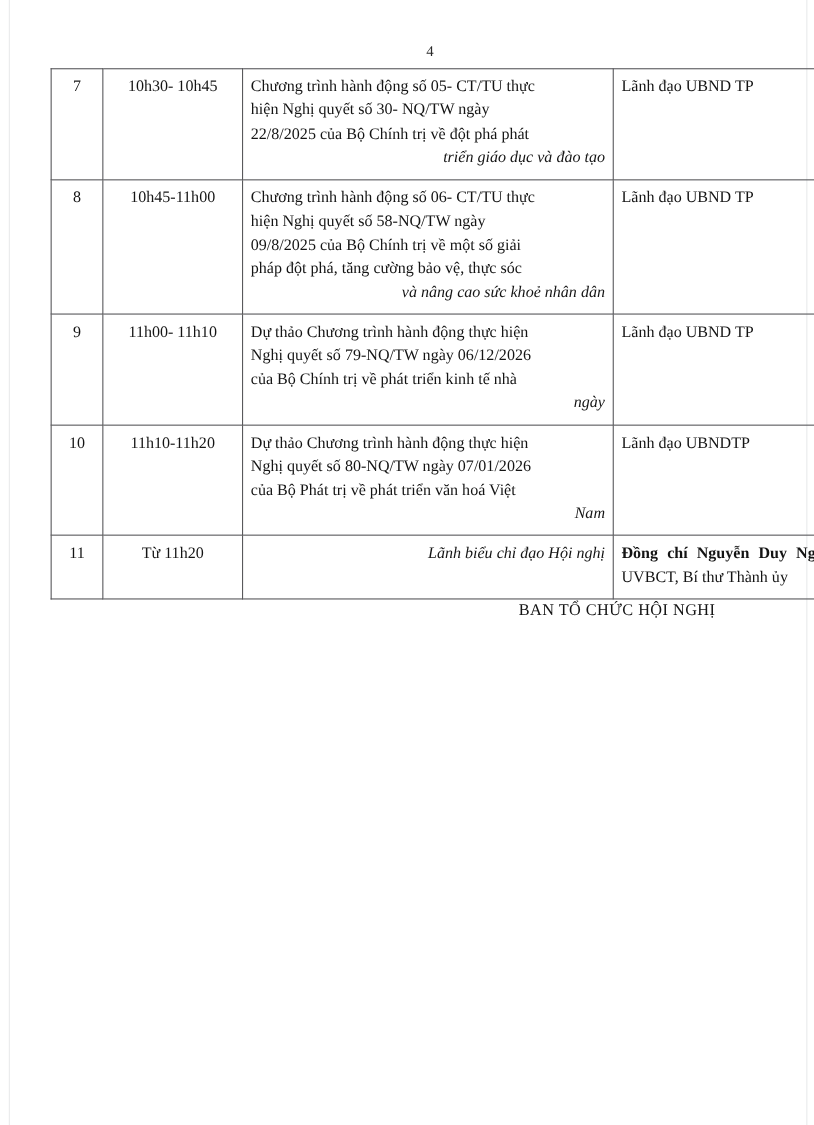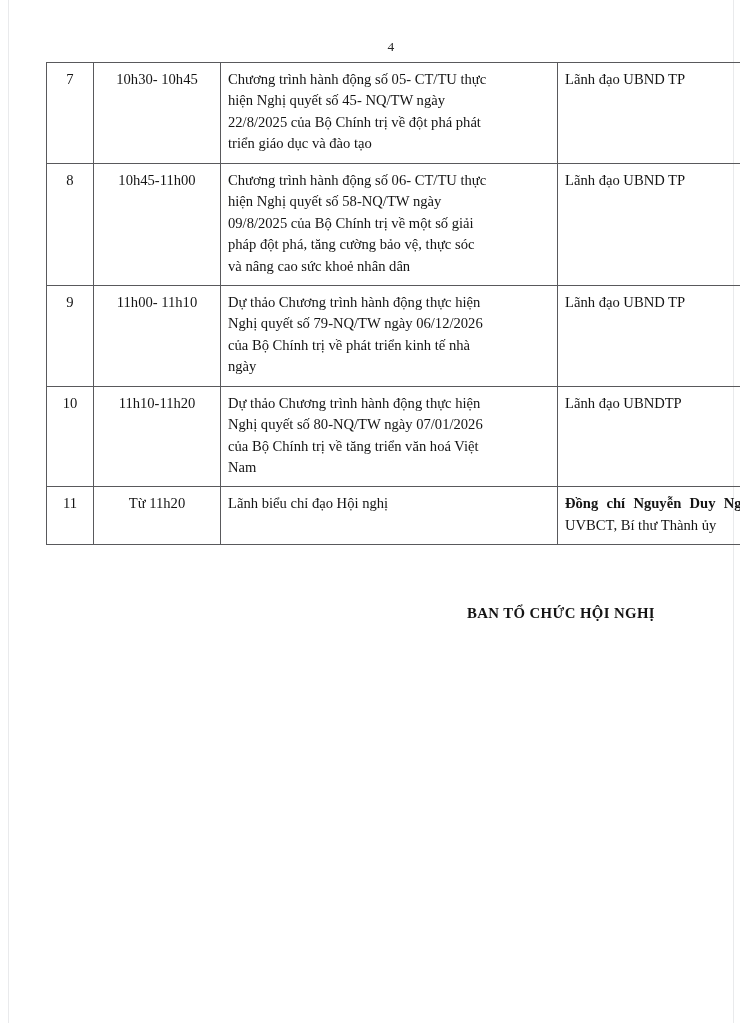--- a/index.html
+++ b/index.html
@@ -72,35 +72,35 @@
   .col-desc { width: 322px; text-align: justify; text-justify: inter-word; }
   .col-who  { width: 194px; text-align: left; }
 
   .col-no   { padding-left: 2px; padding-right: 2px; }
   .col-time { padding-left: 7px; }
   .col-desc { padding-left: 9px; padding-right: 8px; }
   .col-who  { padding-left: 9px; padding-right: 6px; }
 
   
   .col-desc .ln-last,
-  .col-who  .ln-last { text-align: left; }
+  .col-who  .ln-last { text-align: right; font-style: italic; }
 
   .who-strong { font-weight: bold; }
   .who-rest   { font-weight: normal; }
   .col-who.justified { text-align: justify; text-justify: inter-word; }
 
   
   .signature {
     position: absolute;
-    top: 604px;
+    top: 546px;
     left: 448px;
     width: 226px;
     text-align: center;
     font-size: 14.8px;
-    font-weight: bold;
+    font-weight: normal;
     letter-spacing: .4px;
     line-height: 1.3;
   }
 </style>
 </head>
 <body>
 
 <div class="page-edge-left"></div>
 <div class="page-edge-right"></div>
 
@@ -109,21 +109,21 @@
   <div class="page-number">4</div>
 
   <table class="agenda-table">
     <tbody>
 
       <tr>
         <td class="col-no">7</td>
         <td class="col-time">10h30- 10h45</td>
         <td class="col-desc">
           <div>Chương trình hành động số 05- CT/TU thực</div>
-          <div>hiện Nghị quyết số 45- NQ/TW ngày</div>
+          <div>hiện Nghị quyết số 30- NQ/TW ngày</div>
           <div>22/8/2025 của Bộ Chính trị về đột phá phát</div>
           <div class="ln-last">triển giáo dục và đào tạo</div>
         </td>
         <td class="col-who">Lãnh đạo UBND TP</td>
       </tr>
 
       <tr>
         <td class="col-no">8</td>
         <td class="col-time">10h45-11h00</td>
         <td class="col-desc">
@@ -147,21 +147,21 @@
         </td>
         <td class="col-who">Lãnh đạo UBND TP</td>
       </tr>
 
       <tr>
         <td class="col-no">10</td>
         <td class="col-time">11h10-11h20</td>
         <td class="col-desc">
           <div>Dự thảo Chương trình hành động thực hiện</div>
           <div>Nghị quyết số 80-NQ/TW ngày 07/01/2026</div>
-          <div>của Bộ Chính trị về tăng triển văn hoá Việt</div>
+          <div>của Bộ Phát trị về phát triển văn hoá Việt</div>
           <div class="ln-last">Nam</div>
         </td>
         <td class="col-who">Lãnh đạo UBNDTP</td>
       </tr>
 
       <tr>
         <td class="col-no">11</td>
         <td class="col-time">Từ 11h20</td>
         <td class="col-desc">
           <div class="ln-last">Lãnh biểu chỉ đạo Hội nghị</div>

